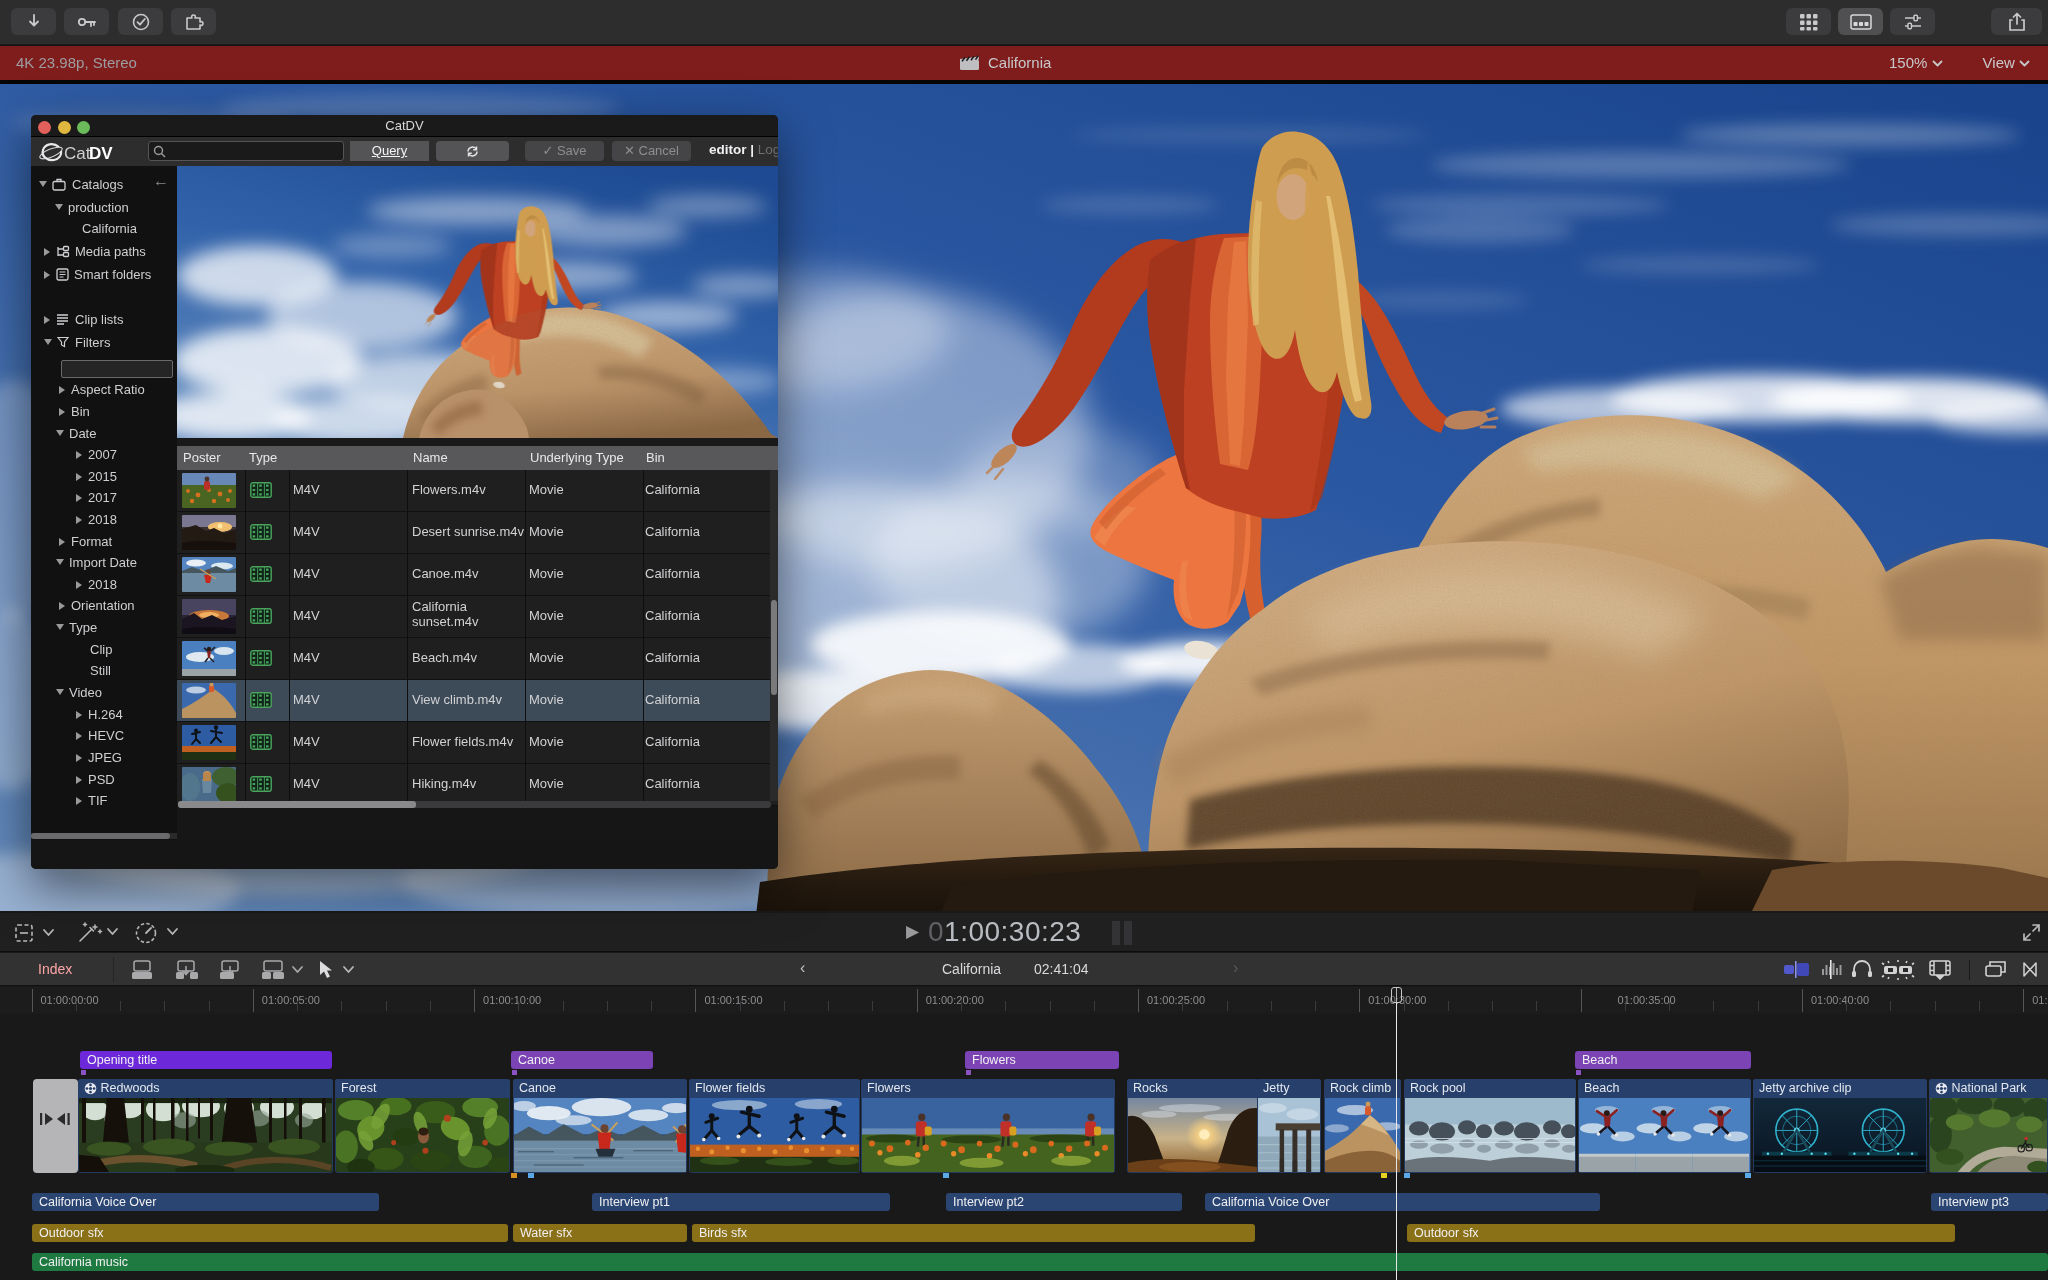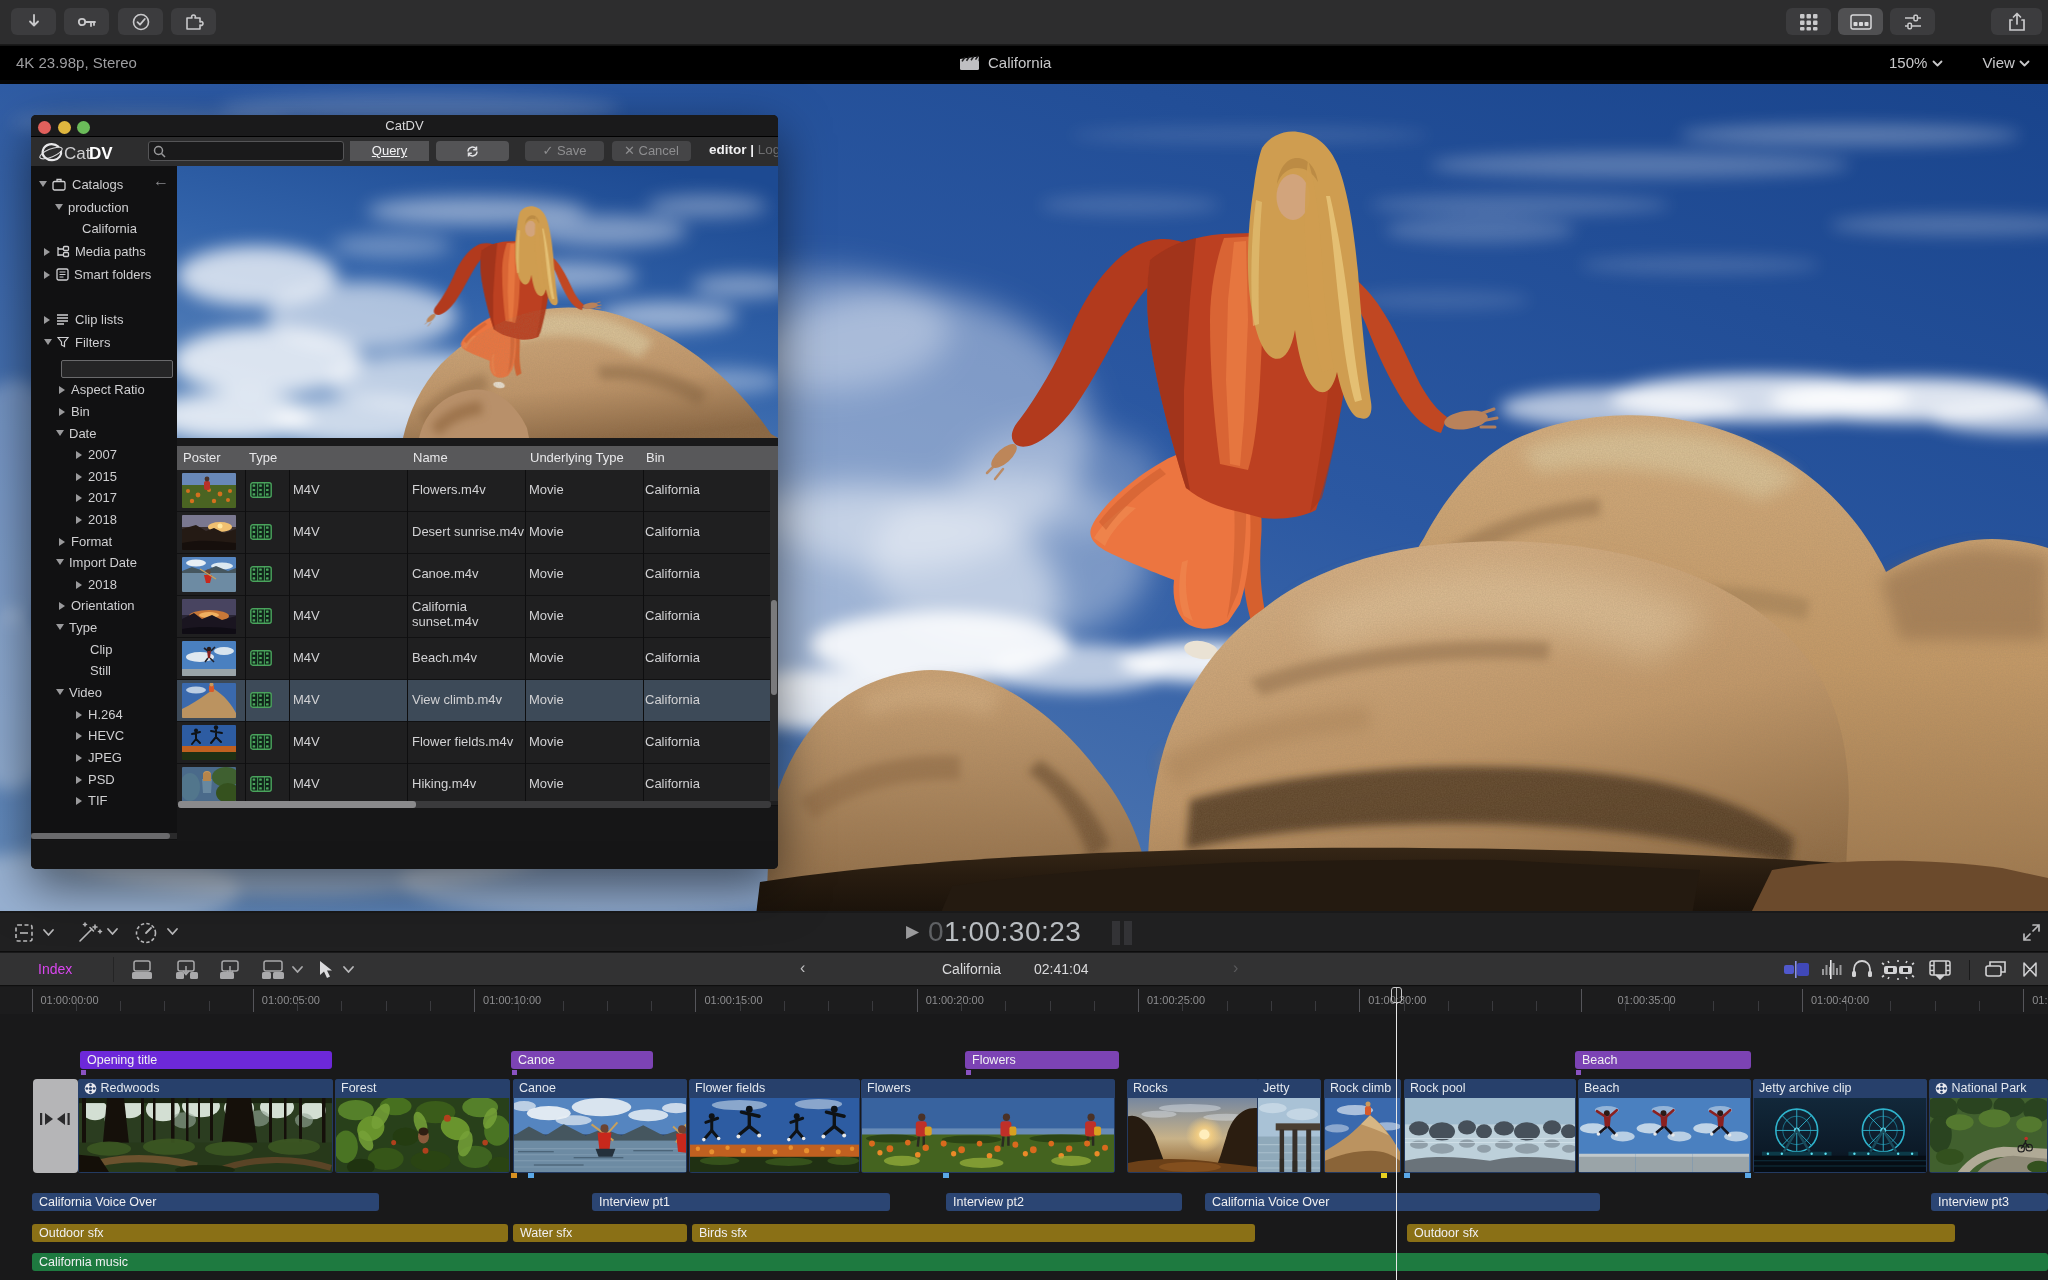--- a/index.html
+++ b/index.html
@@ -4,21 +4,21 @@
 <style>
 * { margin:0; padding:0; box-sizing:border-box; }
 html,body { width:2048px; height:1280px; background:#141414; font-family:"Liberation Sans", sans-serif; overflow:hidden; }
 #stage { position:absolute; top:0; left:0; width:2048px; height:1280px; background:#141414; }
 .abs { position:absolute; }
 
 
 #topbar { position:absolute; top:0; left:0; width:2048px; height:45px; background:#2d2d2e; border-bottom:1px solid #1a1a1a; }
 .tbtn { position:absolute; top:8px; width:45px; height:27px; background:#3c3c3e; border-radius:6px; display:flex; align-items:center; justify-content:center; }
 .tbtn svg { display:block; }
-#infobar { position:absolute; top:46px; left:0; width:2048px; height:34px; background:#000000; }
+#infobar { position:absolute; top:46px; left:0; width:2048px; height:34px; background:#7f1d1d; }
 #infobar .left { position:absolute; left:16px; top:8px; font-size:15px; color:#9d9da0; }
 #infobar .center { position:absolute; left:0; width:2010px; top:8px; text-align:center; font-size:15px; color:#c8c8ca; }
 #infobar .right { position:absolute; right:18px; top:8px; font-size:15px; color:#c8c8ca; }
 #gapline { position:absolute; top:80px; left:0; width:2048px; height:4px; background:#060607; }
 
 
 #viewer { position:absolute; top:84px; left:0; width:2048px; height:827px; background:#2a5ca5; }
 #viewer svg { display:block; }
 
 
@@ -720,21 +720,21 @@
       <div class="abs" style="left:1112px;top:8px;width:8px;height:24px;background:#333336;"></div>
       <div class="abs" style="left:1124px;top:8px;width:8px;height:24px;background:#333336;"></div>
       <svg class="abs" style="left:2022px;top:10px;" width="19" height="19" viewBox="0 0 19 19">
           <g stroke="#b9b9bb" stroke-width="1.7" fill="none" stroke-linecap="round">
             <path d="M11 2 L17 2 L17 8 M17 2 L11 8"></path>
             <path d="M8 17 L2 17 L2 11 M2 17 L8 11"></path>
           </g>
         </svg>
     </div>
     <div id="tlbar2">
-      <div class="abs" style="left:38px;top:8px;font-size:14px;color:#d946ef;">Index</div>
+      <div class="abs" style="left:38px;top:8px;font-size:14px;color:#fca5a5;">Index</div>
       <div class="abs" style="left:113px;top:4px;width:1px;height:25px;background:#242425;"></div>
       <svg class="abs" style="left:130px;top:5px;" width="175" height="24" viewBox="0 0 175 24">
           <g fill="#a9a9ab">
             <rect x="4" y="3" width="16" height="10" rx="2" fill="none" stroke="#a9a9ab" stroke-width="1.5"></rect>
             <rect x="2" y="14" width="20" height="7" rx="1.5"></rect>
             <rect x="48" y="3" width="16" height="10" rx="2" fill="none" stroke="#a9a9ab" stroke-width="1.5"></rect>
             <path d="M56 8 L56 16 M53 13 L56 16.5 L59 13" stroke="#a9a9ab" stroke-width="1.5" fill="none"></path>
             <rect x="46" y="14" width="8" height="7" rx="1.5"></rect>
             <rect x="60" y="14" width="8" height="7" rx="1.5"></rect>
             <rect x="92" y="3" width="16" height="10" rx="2" fill="none" stroke="#a9a9ab" stroke-width="1.5"></rect>

